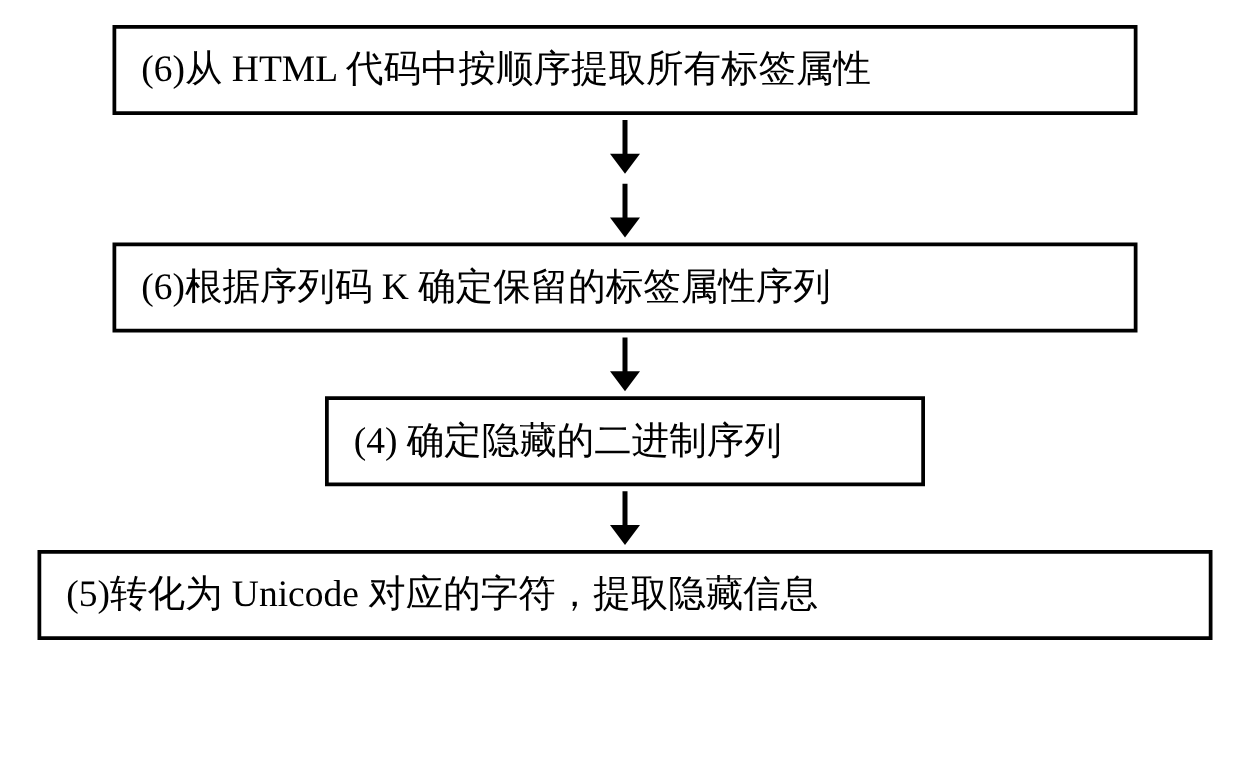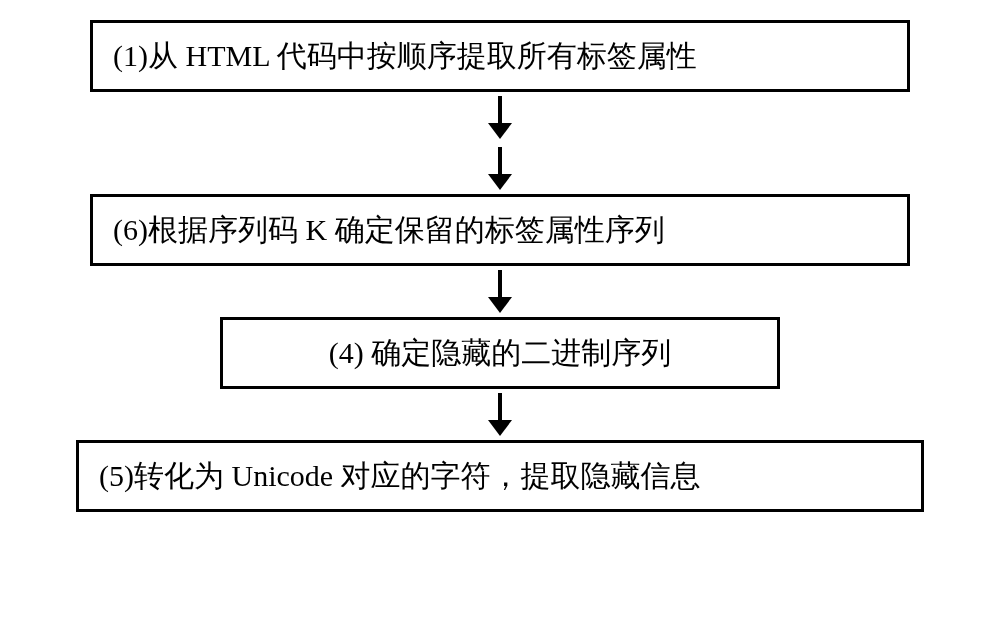--- a/index.html
+++ b/index.html
@@ -23,25 +23,24 @@
       font-size: 30px;
       line-height: 1.4;
       background: #fff;
       box-sizing: border-box;
       text-align: left;
     }
     .box-wide {
       width: 820px;
     }
     .box-narrow {
-      width: 560px;
-      text-align: center;
+      width: 480px;
     }
     .box-full {
-      width: 848px;
+      width: 940px;
     }
     .arrow {
       display: flex;
       flex-direction: column;
       align-items: center;
       margin: 4px 0;
     }
     .arrow-line {
       width: 4px;
       height: 28px;
@@ -55,21 +54,21 @@
       border-top: 16px solid #000;
       margin-top: -1px;
     }
   </style>
 </head>
 <body>
 
 <div class="flowchart">
 
   <div class="box box-wide">
-    <span>(1)从 HTML 代码中按顺序提取所有标签属性</span>
+    <span>(6)从 HTML 代码中按顺序提取所有标签属性</span>
   </div>
 
   <div class="arrow">
     <div class="arrow-line"></div>
     <div class="arrow-head"></div>
   </div>
 
 
   <div class="arrow">
     <div class="arrow-line"></div>

